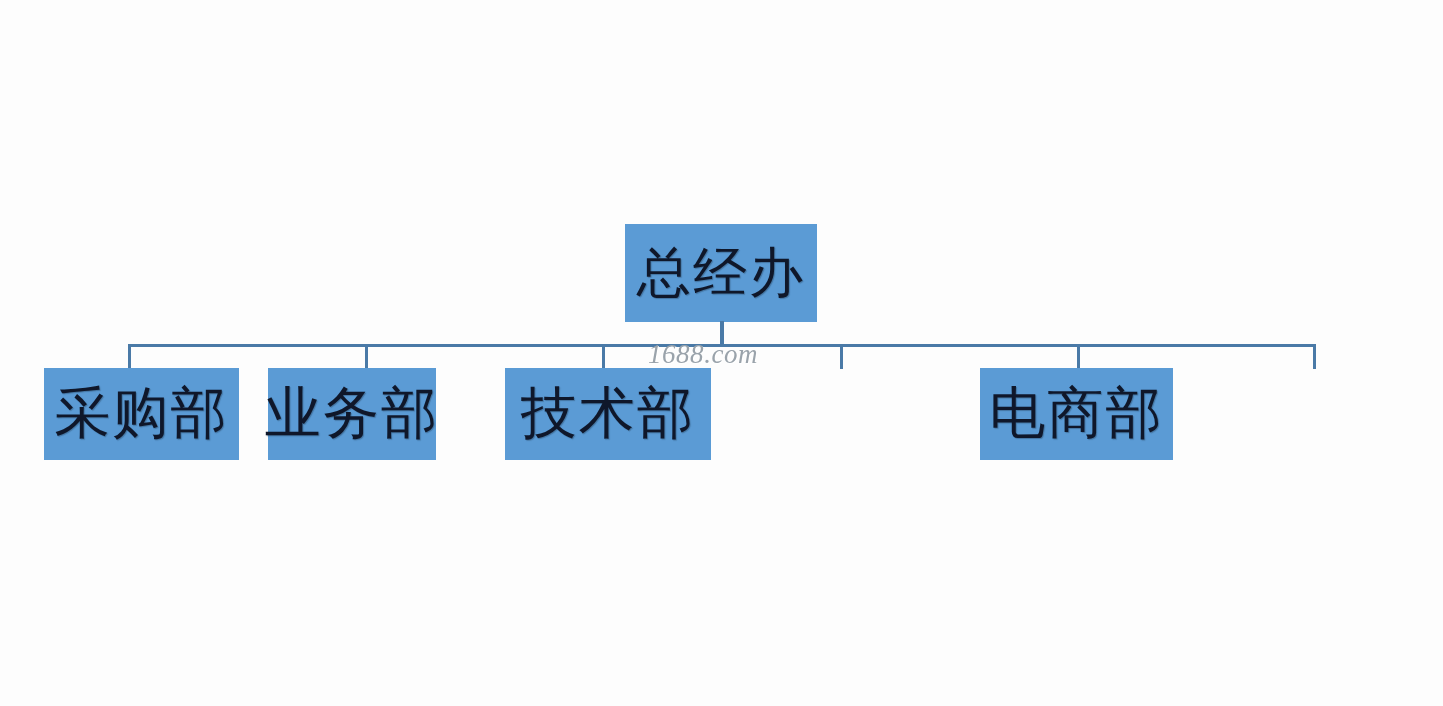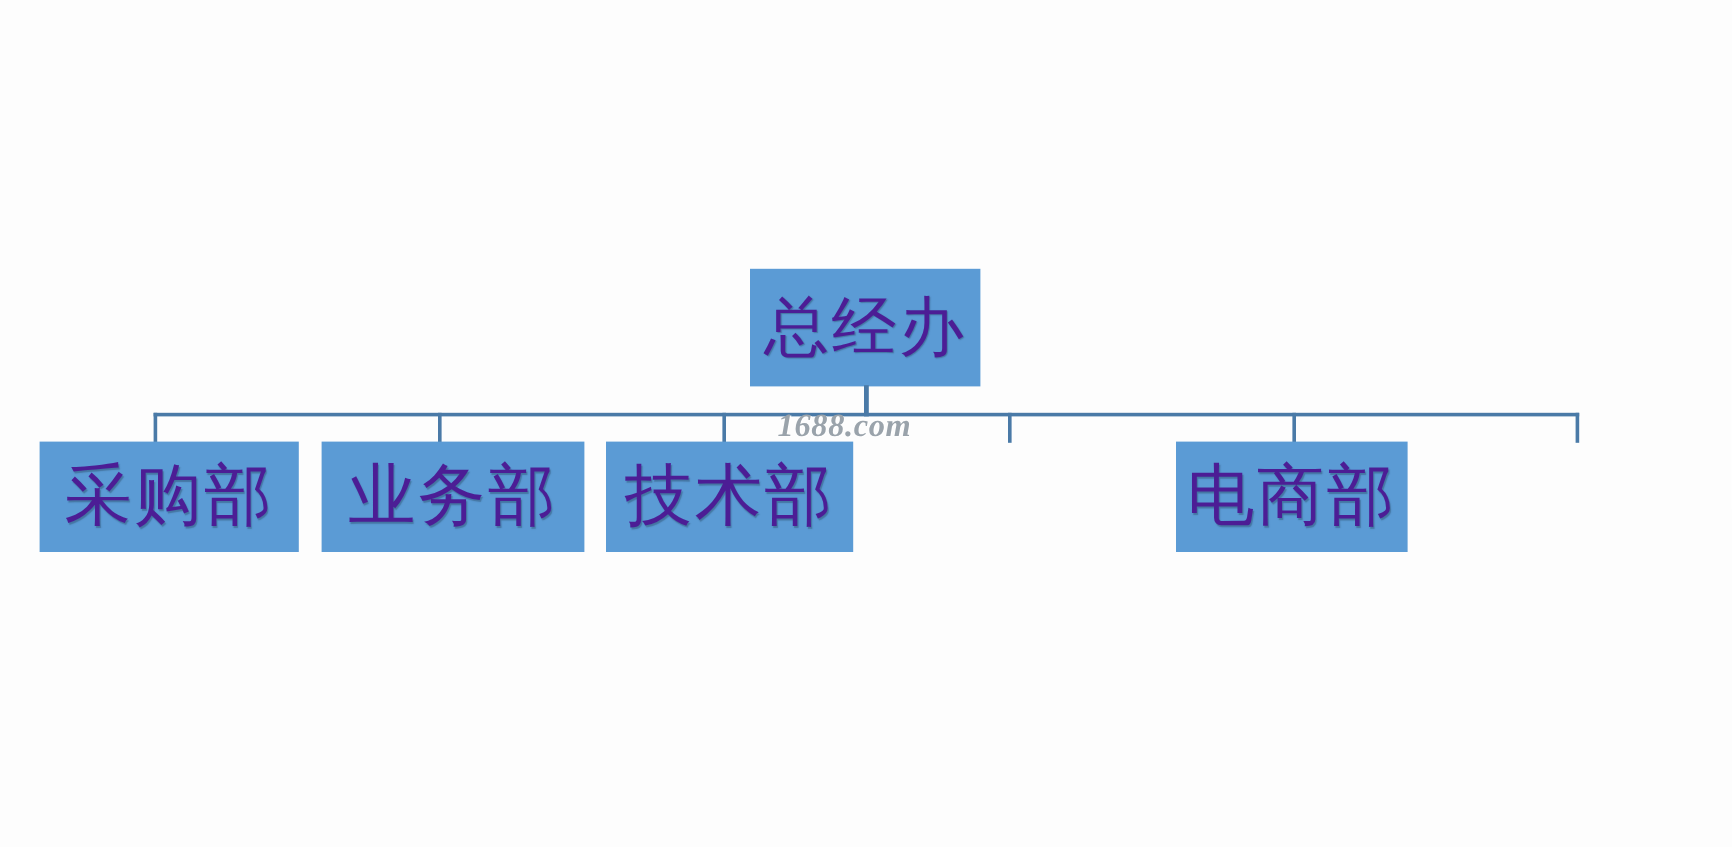--- a/index.html
+++ b/index.html
@@ -17,21 +17,21 @@
     height: 706px;
     background: #fdfdfd;
     overflow: hidden;
   }
 
   
   .org-box {
     position: absolute;
     box-sizing: border-box;
     background: #5b9bd5;
-    color: #4c1d95;
+    color: #0f172a;
     display: flex;
     align-items: center;
     justify-content: center;
     font-family: "Liberation Serif", "DejaVu Serif", serif;
     letter-spacing: 0.04em;
     white-space: nowrap;
     text-shadow: 1px 1px 1px rgba(40, 70, 100, 0.45);
     user-select: none;
   }
   .org-box.root {
@@ -72,21 +72,21 @@
   }
 
   
   .watermark {
     position: absolute;
     left: 648px;
     top: 339px;
     font-family: "Liberation Serif", "DejaVu Serif", serif;
     font-style: italic;
     font-size: 27px;
-    font-weight: 700;
+    font-weight: 400;
     color: #9aa3ab;
     letter-spacing: 0.02em;
     text-shadow: 1px 1px 0 rgba(255,255,255,0.85);
     white-space: nowrap;
     user-select: none;
   }
 </style>
 </head>
 <body>
 
@@ -98,20 +98,20 @@
 
   <div class="conn conn-horiz"></div>
 
   <div class="conn conn-drop" style="left:128px"></div>
   <div class="conn conn-drop" style="left:365px"></div>
   <div class="conn conn-drop" style="left:602px"></div>
   <div class="conn conn-drop" style="left:840px"></div>
   <div class="conn conn-drop" style="left:1077px"></div>
   <div class="conn conn-drop" style="left:1313px"></div>
 
-  <div class="org-box leaf" style="left:33px;width:216px">采购部</div>
-  <div class="org-box leaf" style="left:268px;width:219px">业务部</div>
+  <div class="org-box leaf" style="left:44px;width:195px">采购部</div>
+  <div class="org-box leaf" style="left:268px;width:168px">业务部</div>
   <div class="org-box leaf" style="left:505px;width:206px">技术部</div>
   <div class="org-box leaf" style="left:980px;width:193px">电商部</div>
 
   <div class="watermark">1688.com</div>
 
 </div>
 
 </body></html>

